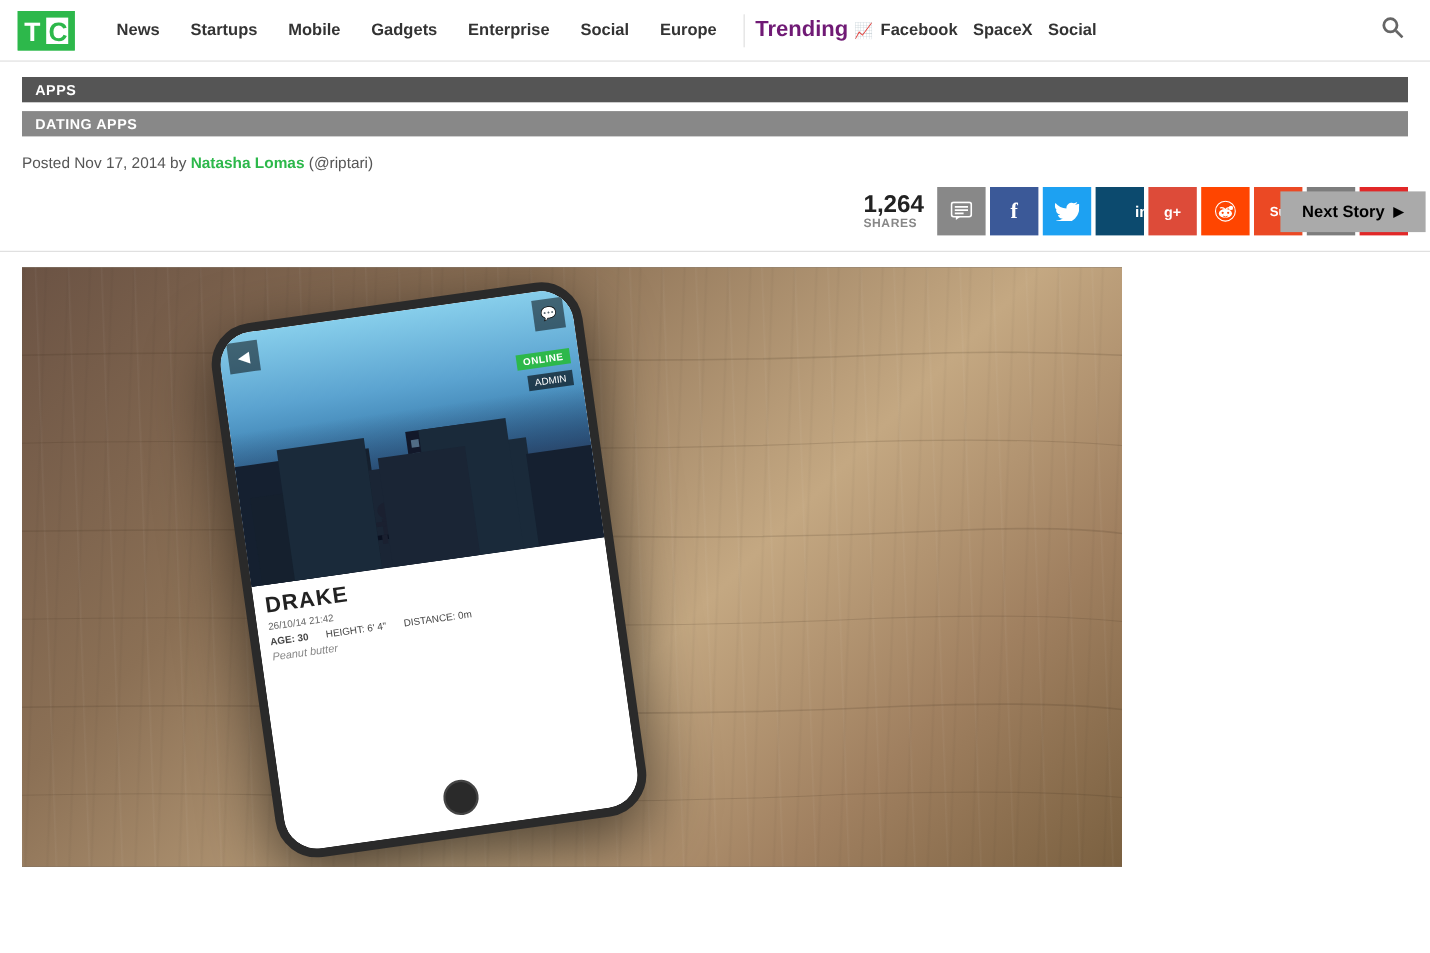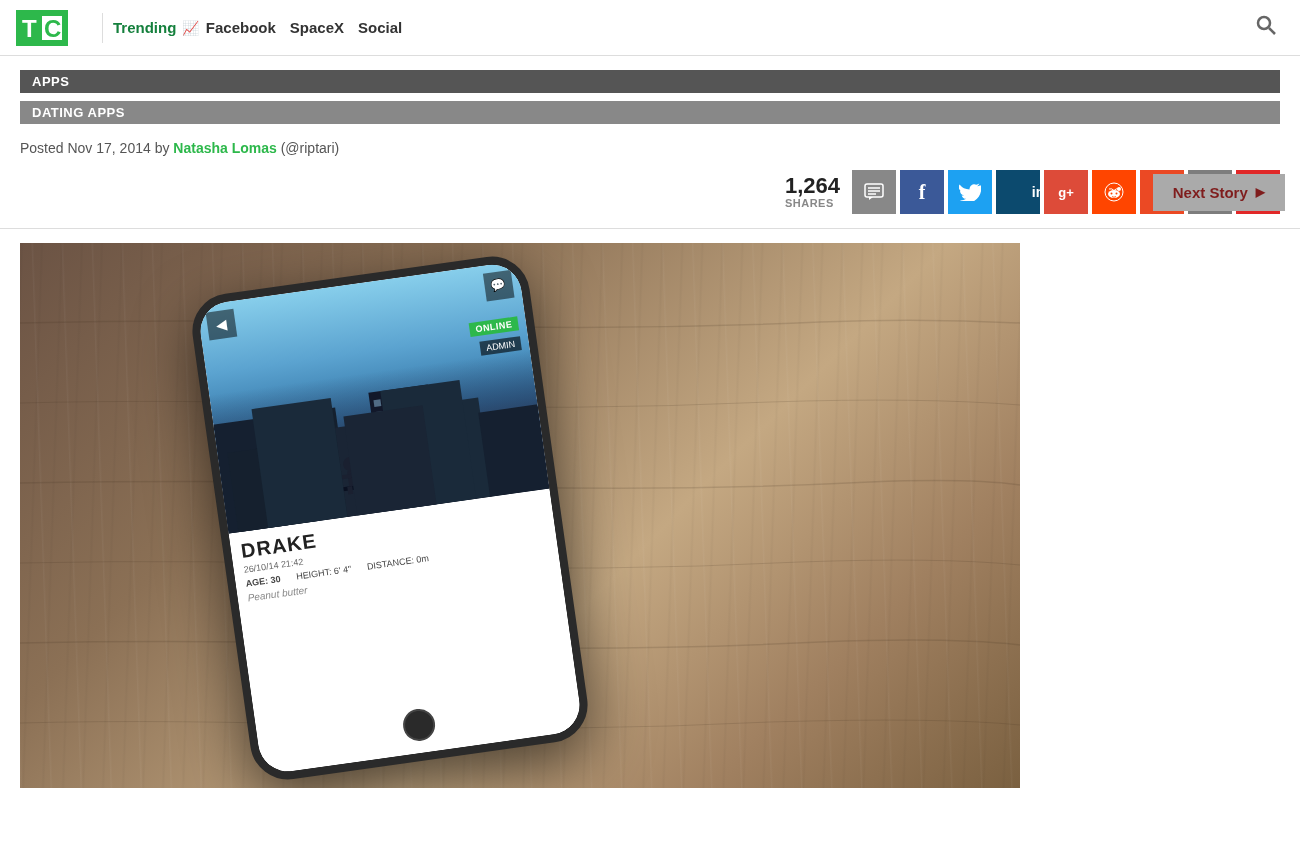--- a/index.html
+++ b/index.html
@@ -49,22 +49,22 @@
       background: #ddd;
       margin: 0 10px;
     }
     .trending-area {
       display: flex;
       align-items: center;
       gap: 6px;
       margin-right: 16px;
     }
     .trending-label {
-      color: #15803d;
-      font-size: 15px;
+      color: #701a75;
+      font-size: 20px;
       font-weight: 600;
       text-align: right;
     }
     .trending-icon {
       color: #999;
       font-size: 14px;
     }
     .trending-links {
       display: flex;
       gap: 14px;
@@ -178,23 +178,23 @@
     .share-btn.twitter { background: #1da1f2; }
     .share-btn.linkedin { background: #0c4a6e; padding-left: 40px; }
     .share-btn.googleplus { background: #dd4b39; }
     .share-btn.reddit { background: #ff4500; }
     .share-btn.stumble { background: #eb4924; }
     .share-btn.email { background: #7d7d7d; }
     .share-btn.flipboard { background: #e12828; }
 
     .next-story-btn {
       position: absolute;
-      right: 15px;
+      right: 4px;
       background: #aaa;
-      color: #7f1d1d;
+      color: #000000;
       padding: 10px 20px;
       font-size: 15px;
       font-weight: 700;
       cursor: pointer;
       border: none;
       display: flex;
       align-items: center;
       gap: 8px;
     }
     .next-story-btn::after {
@@ -401,20 +401,29 @@
   <div id="logo">
     <div class="logo-box">
       <svg width="52" height="36" viewBox="0 0 52 36">
         <rect width="52" height="36" fill="#2db84b"></rect>
         <text x="6" y="27" font-family="Arial" font-weight="900" font-size="24" fill="white">T</text>
         <rect x="26" y="6" width="20" height="24" fill="white"></rect>
         <text x="28" y="27" font-family="Arial" font-weight="900" font-size="24" fill="#2db84b">C</text>
       </svg>
     </div>
   </div>
+  <nav class="main-nav">
+    <a href="#">News</a>
+    <a href="#">Startups</a>
+    <a href="#">Mobile</a>
+    <a href="#">Gadgets</a>
+    <a href="#">Enterprise</a>
+    <a href="#">Social</a>
+    <a href="#">Europe</a>
+  </nav>
   <div class="nav-divider"></div>
   <div class="trending-area">
     <span class="trending-label">Trending</span>
     <span class="trending-icon">📈</span>
     <div class="trending-links">
       <a href="#">Facebook</a>
       <a href="#">SpaceX</a>
       <a href="#">Social</a>
     </div>
   </div>

